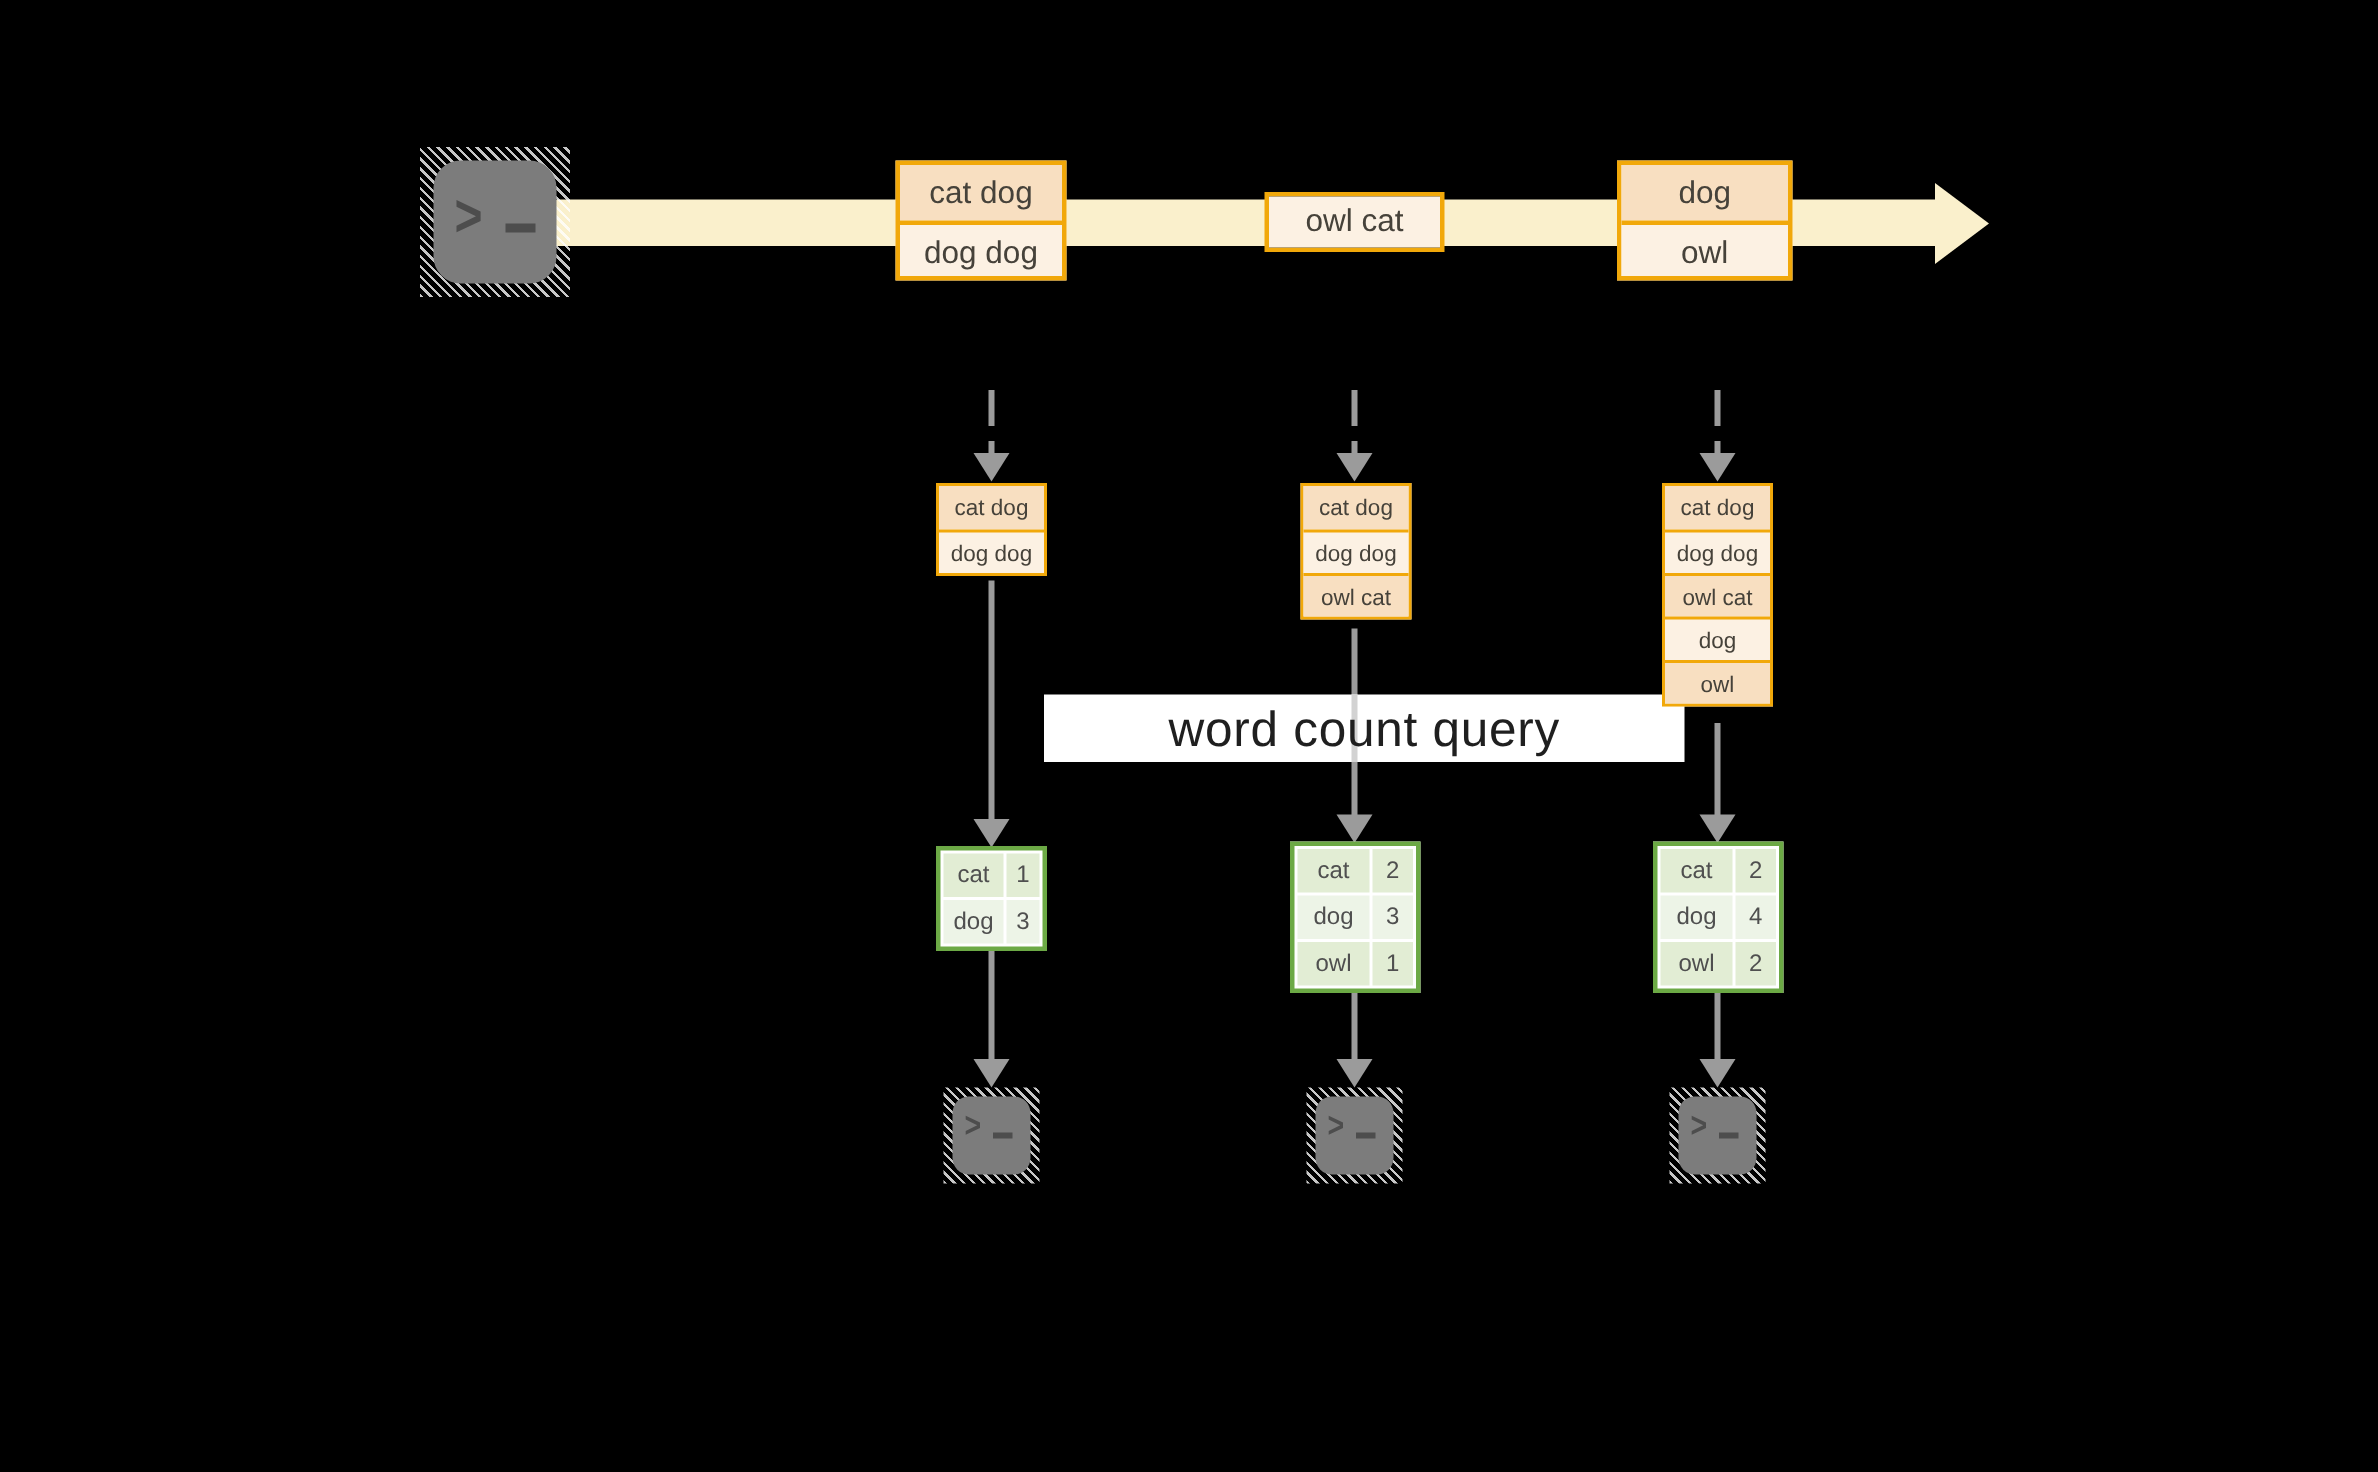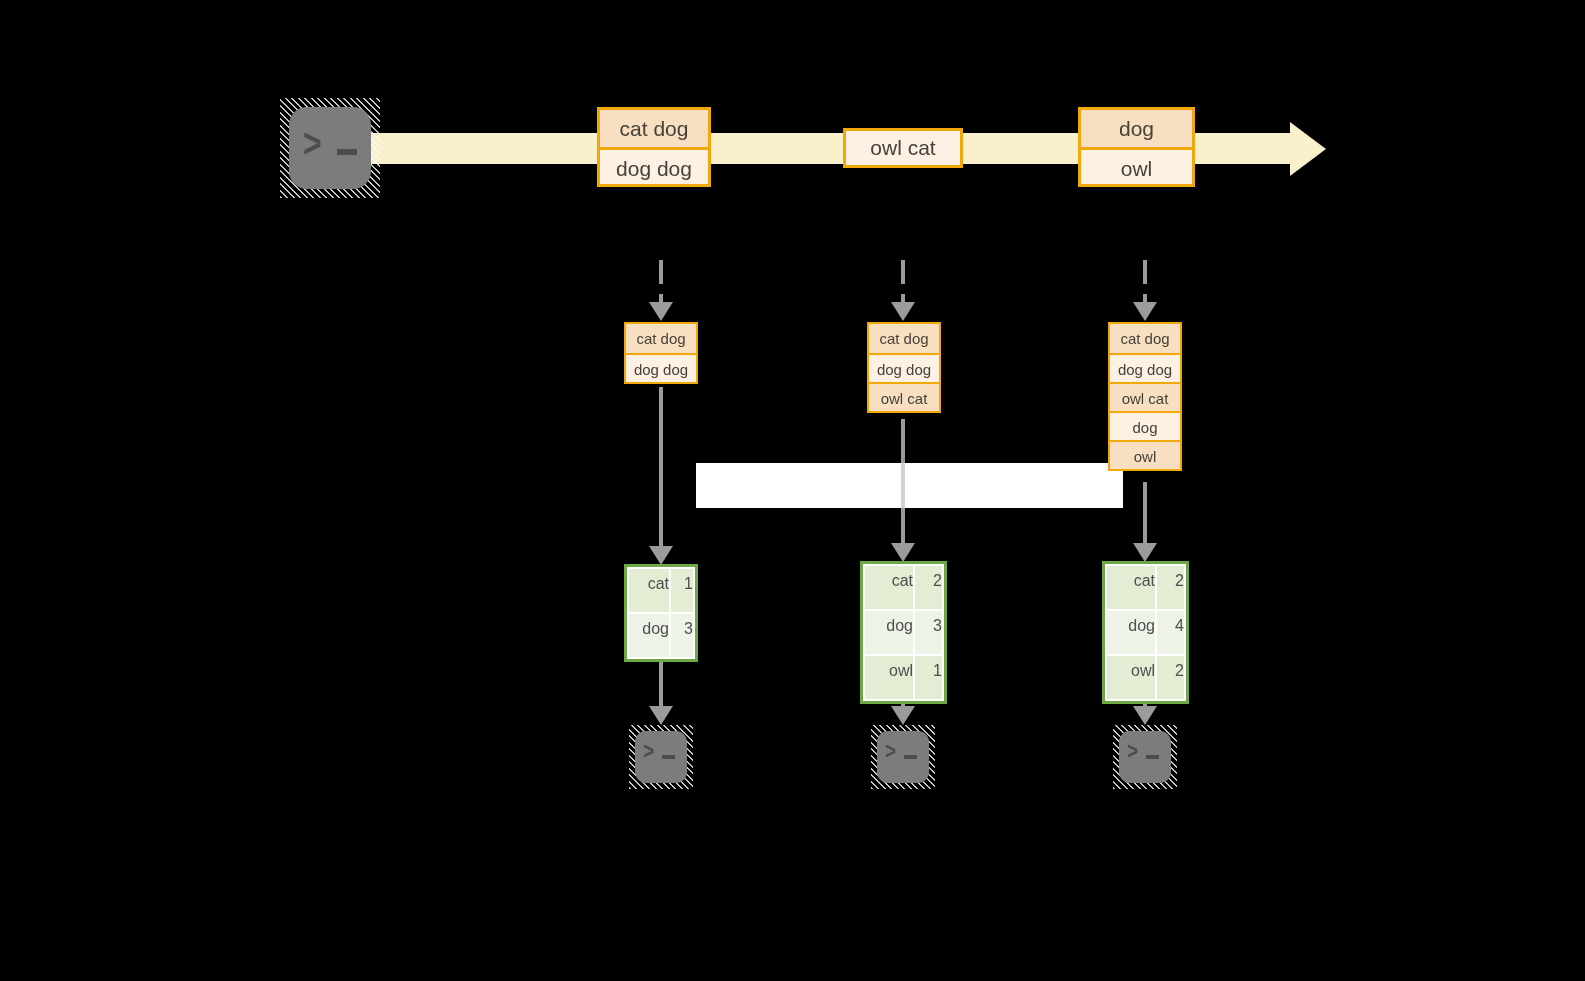--- a/index.html
+++ b/index.html
@@ -29,21 +29,21 @@
   
   .qband{position:absolute;left:696px;top:463px;width:427px;height:45px;background:#fff;z-index:2;
     display:flex;align-items:center;justify-content:center;}
   .qband .crossline{position:absolute;left:205px;top:0;width:4px;height:45px;background:#d2d2d2;}
   .qband .qtext{position:relative;z-index:1;font-size:33px;font-weight:300;color:#1f1f1f;letter-spacing:.5px;}
   
   .gtable{position:absolute;z-index:3;border:3px solid #6CA945;background:#fff;padding:2px;
     display:grid;gap:2px;box-sizing:content-box;}
   .gt2{grid-template-columns:40px 22px;}
   .gt3{grid-template-columns:48px 27px;}
-  .gcell{height:43px;line-height:29px;text-align:right;font-size:16px;color:#4f4f4f;}
+  .gcell{height:29px;line-height:29px;text-align:center;font-size:16px;color:#4f4f4f;}
   .gcell:nth-child(4n+1),.gcell:nth-child(4n+2){background:#E2EDD4;}
   .gcell:nth-child(4n+3),.gcell:nth-child(4n){background:#EDF4E7;}
   
   .term{position:absolute;z-index:4;
     background:repeating-linear-gradient(45deg,rgba(255,255,255,.78) 0 1.6px,rgba(0,0,0,0) 1.6px 4.6px);}
   .term .inner{position:absolute;background:#7c7c7c;}
   .term-big{width:100px;height:100px;}
   .term-big .inner{inset:9px;border-radius:18px;}
   .term-small{width:64px;height:64px;}
   .term-small .inner{inset:6px;border-radius:11px;}
@@ -107,20 +107,21 @@
 
   <div class="vline" style="left:661px;top:387px;height:160px;"></div>
   <div class="ahead" style="left:661px;top:546px;"></div>
   <div class="vline" style="left:903px;top:419px;height:125px;"></div>
   <div class="ahead" style="left:903px;top:543px;"></div>
   <div class="vline" style="left:1145px;top:482px;height:62px;z-index:3;"></div>
   <div class="ahead" style="left:1145px;top:543px;z-index:3;"></div>
 
   <div class="qband">
     <div class="crossline"></div>
+    <span class="qtext">word count query</span>
   </div>
 
   <div class="gtable gt2" style="left:624px;top:564px;">
     <div class="gcell">cat</div>
     <div class="gcell">1</div>
     <div class="gcell">dog</div>
     <div class="gcell">3</div>
   </div>
   <div class="gtable gt3" style="left:860px;top:561px;">
     <div class="gcell">cat</div>

